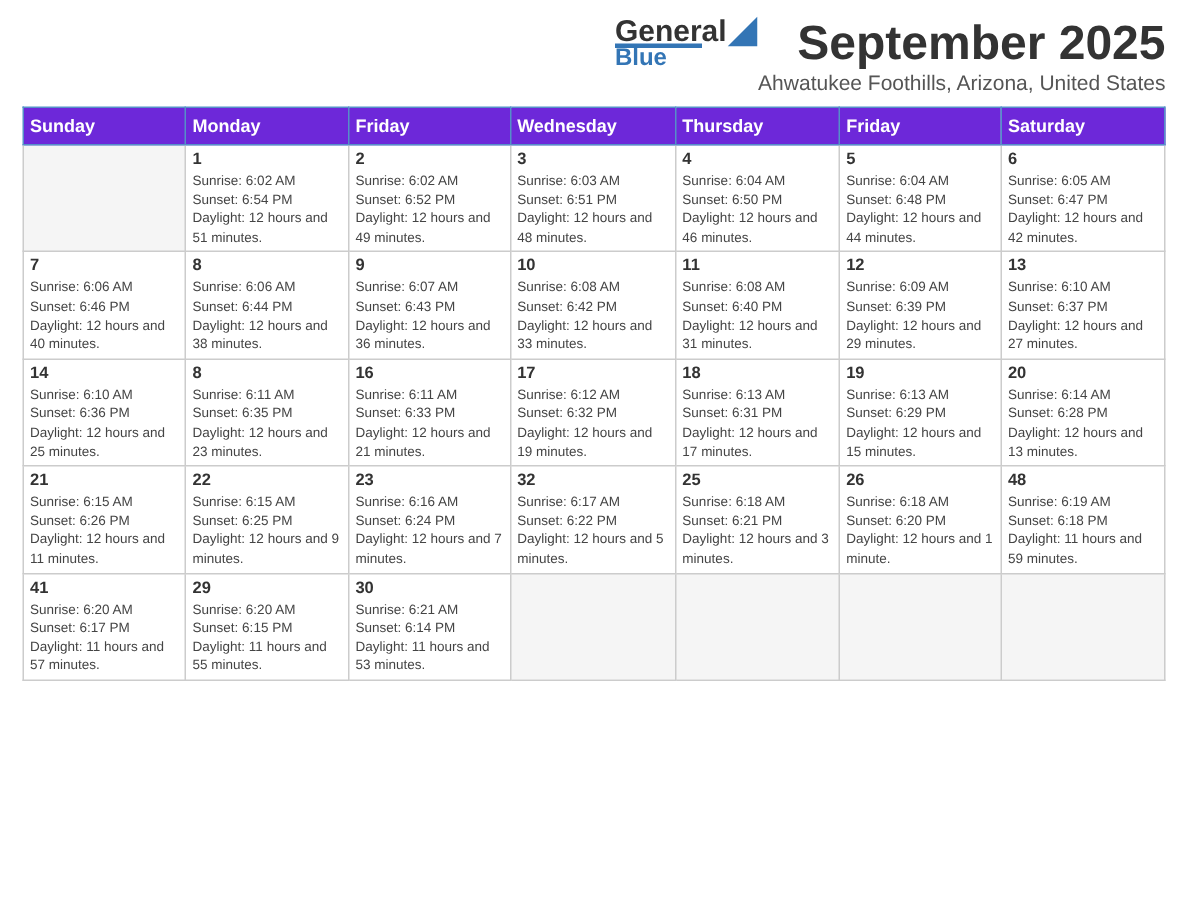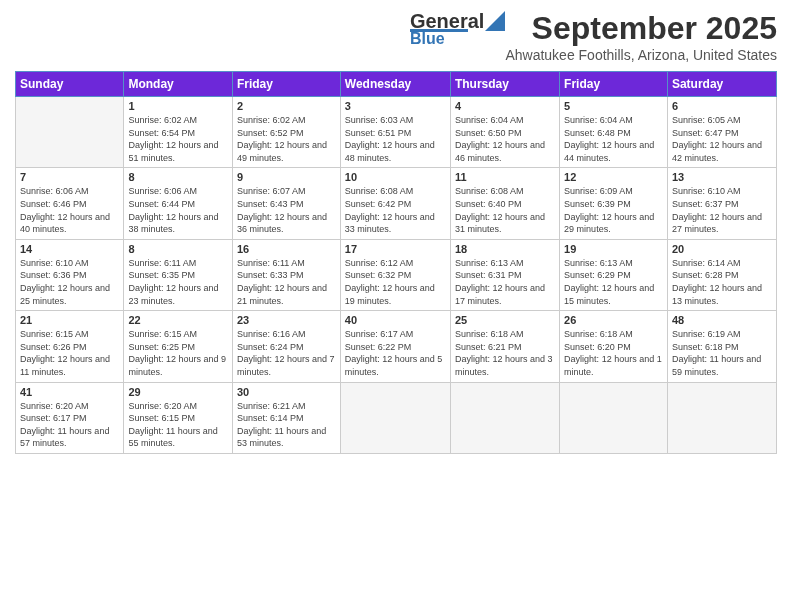--- a/index.html
+++ b/index.html
@@ -213,21 +213,21 @@
           </td>
           <td>
             <span class="day-num">22</span>
             <div class="day-info">Sunrise: 6:15 AM<br>Sunset: 6:25 PM<br>Daylight: 12 hours and 9 minutes.</div>
           </td>
           <td>
             <span class="day-num">23</span>
             <div class="day-info">Sunrise: 6:16 AM<br>Sunset: 6:24 PM<br>Daylight: 12 hours and 7 minutes.</div>
           </td>
           <td>
-            <span class="day-num">40</span>
+            <span class="day-num">32</span>
             <div class="day-info">Sunrise: 6:17 AM<br>Sunset: 6:22 PM<br>Daylight: 12 hours and 5 minutes.</div>
           </td>
           <td>
             <span class="day-num">25</span>
             <div class="day-info">Sunrise: 6:18 AM<br>Sunset: 6:21 PM<br>Daylight: 12 hours and 3 minutes.</div>
           </td>
           <td>
             <span class="day-num">26</span>
             <div class="day-info">Sunrise: 6:18 AM<br>Sunset: 6:20 PM<br>Daylight: 12 hours and 1 minute.</div>
           </td>

